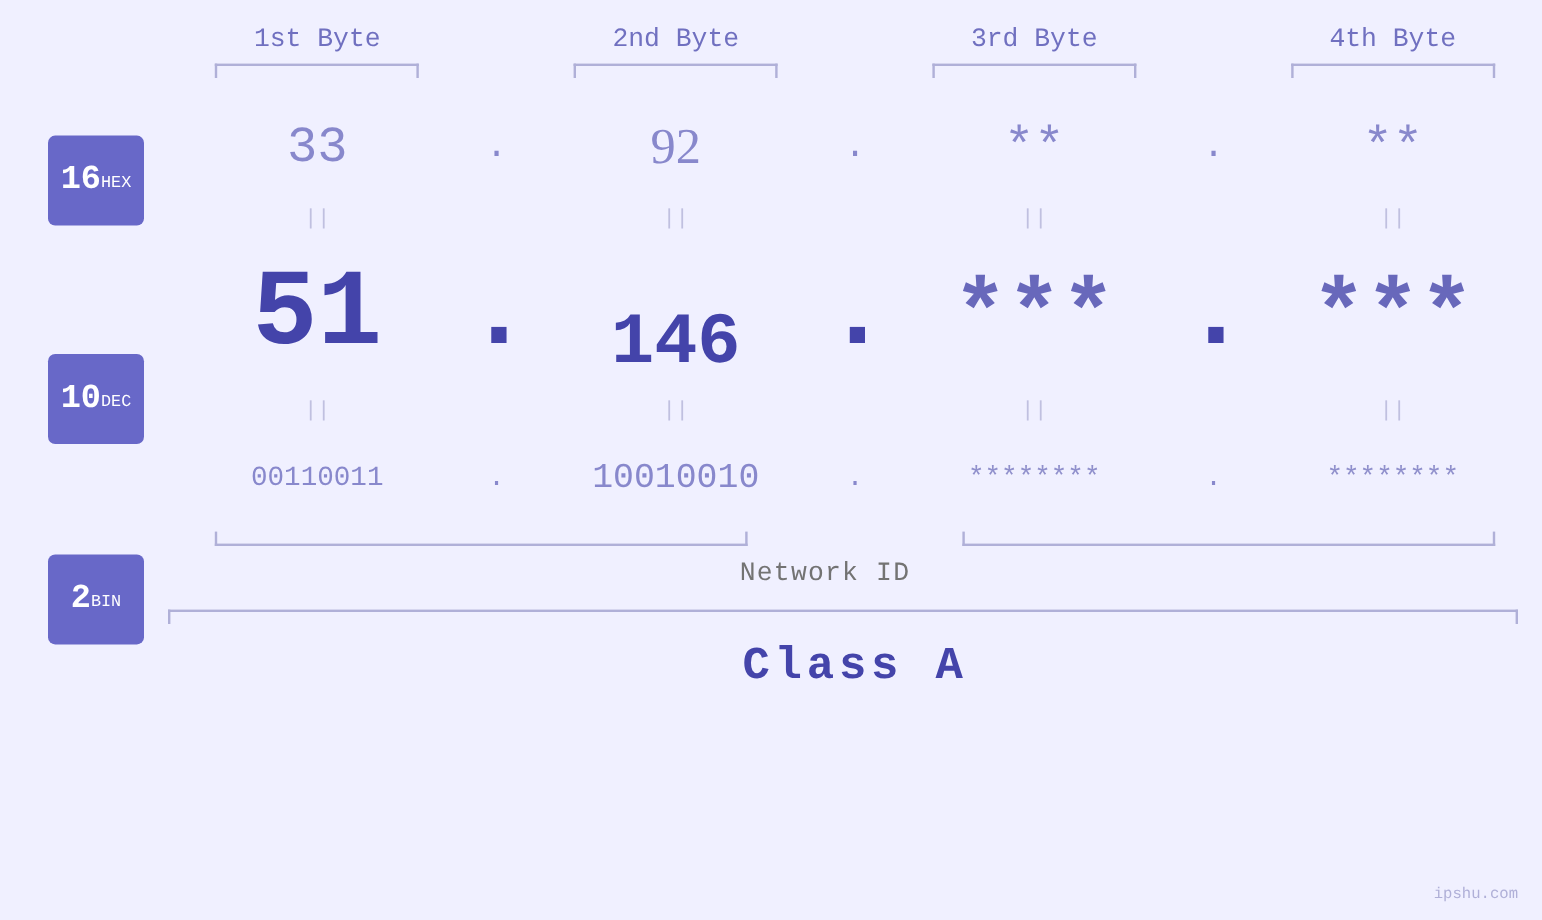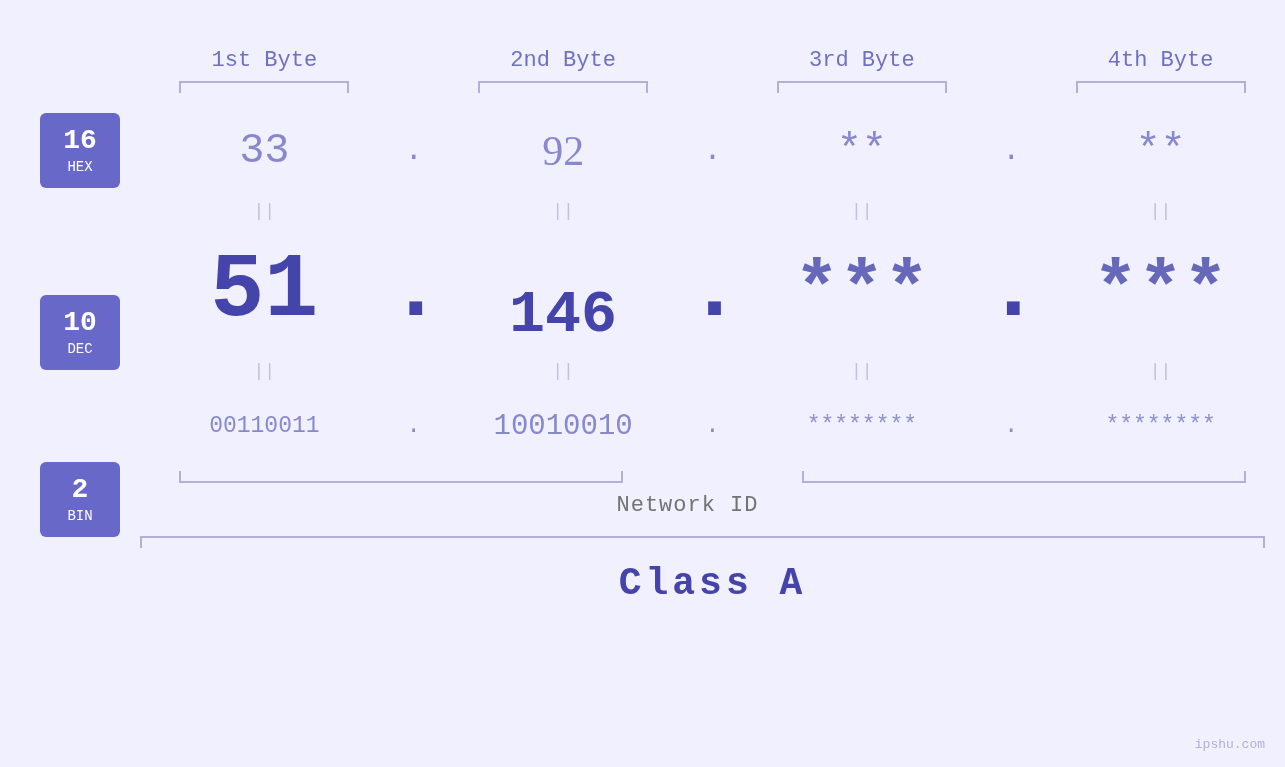--- a/index.html
+++ b/index.html
@@ -14,21 +14,21 @@
     }
 
     .base-badge {
       position: absolute;
       left: 40px;
       width: 80px;
       height: 75px;
       background: #6868c8;
       border-radius: 6px;
       display: flex;
-      flex-direction: column;
+      flex-direction: row;
       align-items: center;
       justify-content: center;
       color: white;
     }
 
     .badge-number {
       font-size: 28px;
       font-weight: bold;
       line-height: 1;
     }
@@ -129,21 +129,21 @@
     </div>
 
     <div class="base-badge bin-row" style="position:absolute; top: 462px;">
       <span class="badge-number">2</span>
       <span class="badge-label">BIN</span>
     </div>
   </div>
 
   <div class="right-content">
 
-    <div style="display:flex; width:100%; margin-bottom: 8px; margin-top: 28px;">
+    <div style="display:flex; width:100%; margin-bottom: 8px;">
       <div class="byte-cell" style="font-size:22px; color:#7070c0;">1st Byte</div>
       <div class="sep-cell"></div>
       <div class="byte-cell" style="font-size:22px; color:#7070c0;">2nd Byte</div>
       <div class="sep-cell"></div>
       <div class="byte-cell" style="font-size:22px; color:#7070c0;">3rd Byte</div>
       <div class="sep-cell"></div>
       <div class="byte-cell" style="font-size:22px; color:#7070c0;">4th Byte</div>
     </div>
 
     <div style="display:flex; width:100%; margin-bottom: 18px;">

